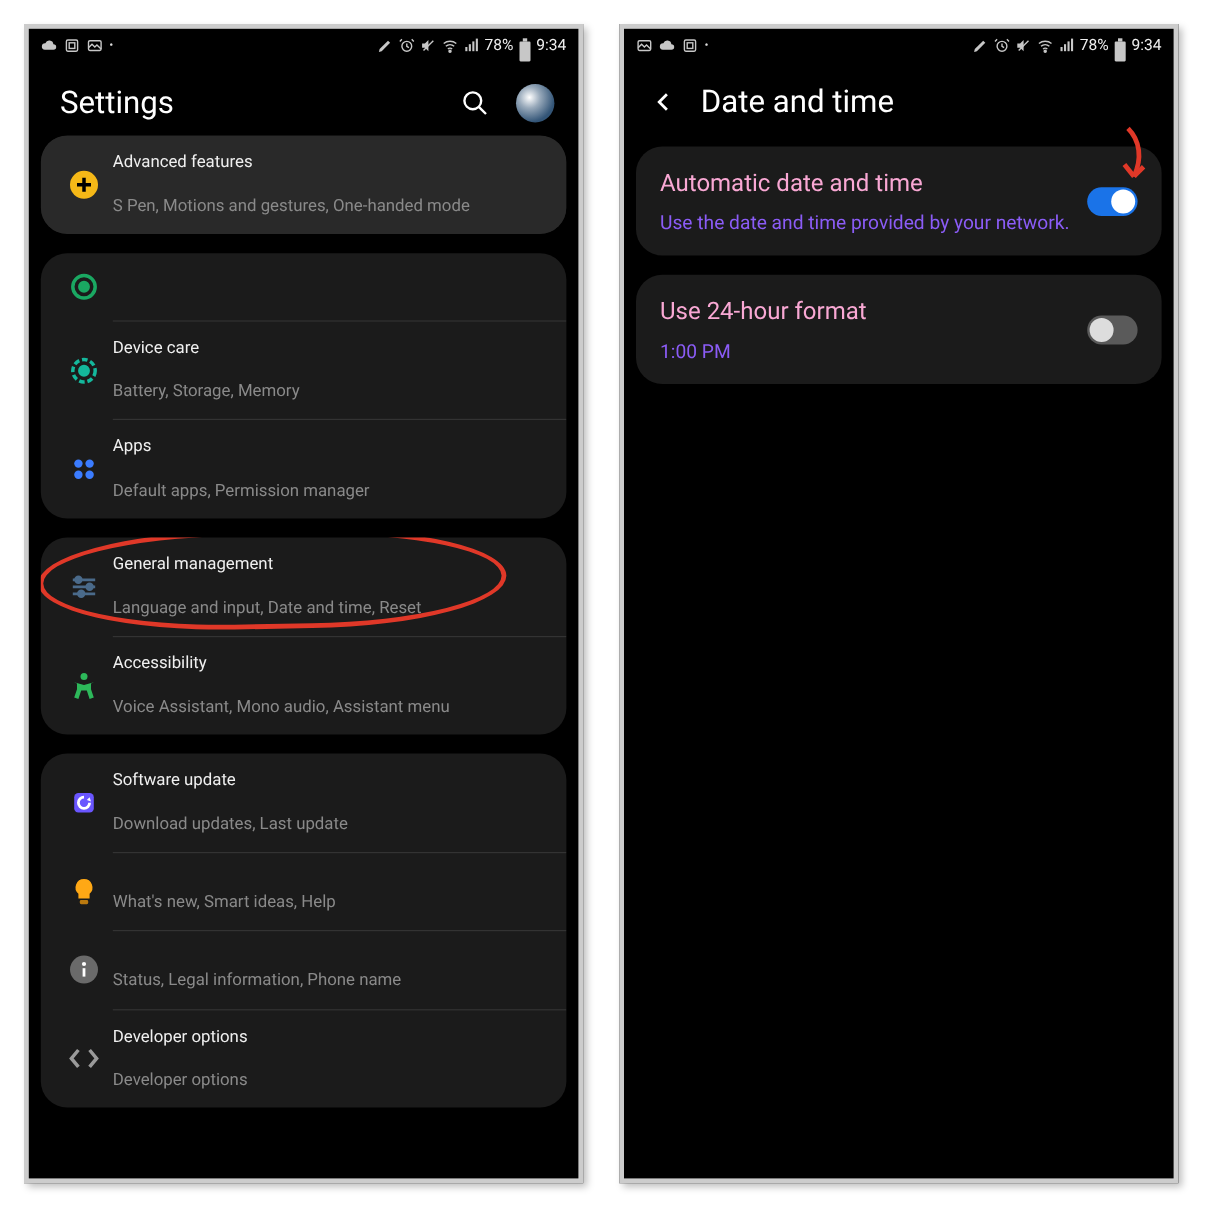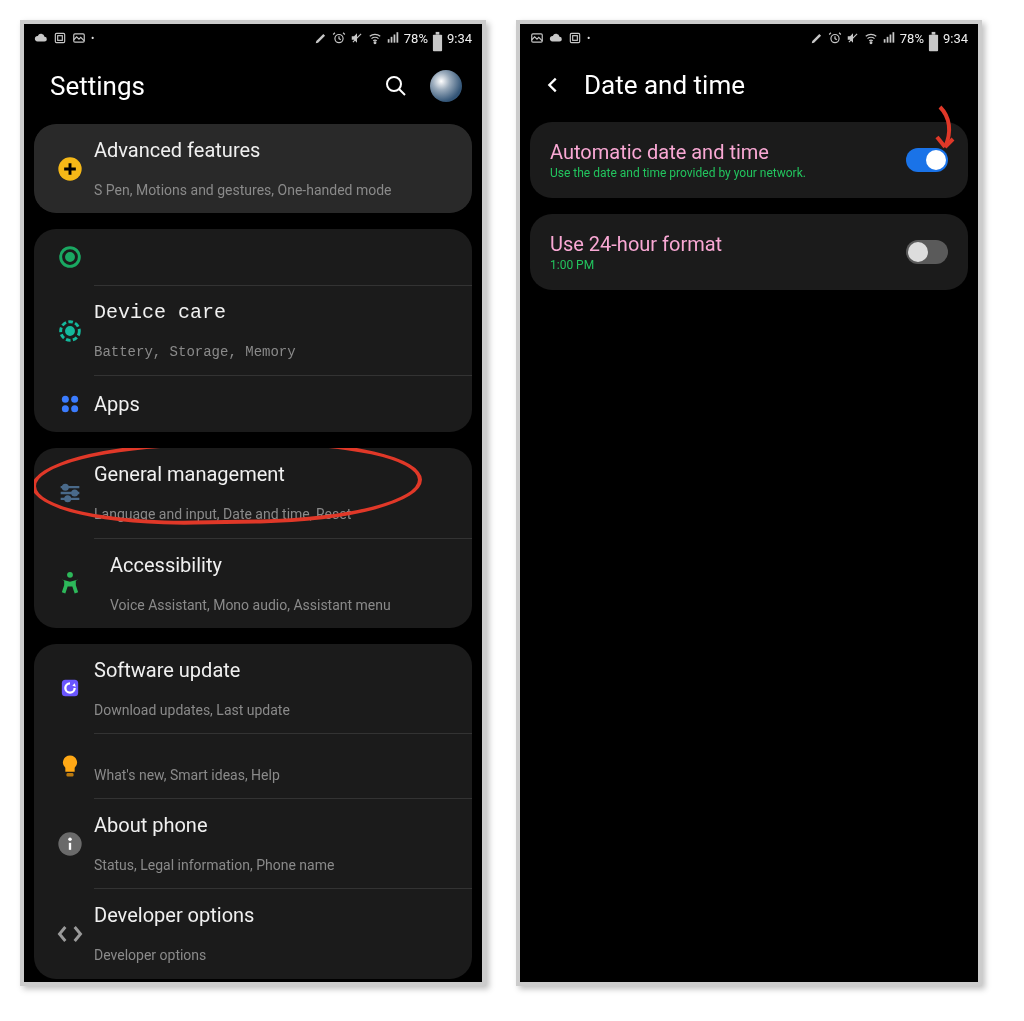--- a/index.html
+++ b/index.html
@@ -33,21 +33,21 @@
   .status-left, .status-right {
     display: flex;
     align-items: center;
     gap: 5px;
   }
   .status-right { gap: 4px; }
   .sicon { width: 14px; height: 14px; display:inline-block; opacity:0.9; }
   .app-header {
     display: flex;
     align-items: center;
-    padding: 16px 20px 20px 26px;
+    padding: 16px 20px 9px 26px;
     gap: 16px;
   }
   .page-title {
     color: #fff;
     font-size: 26px;
     font-weight: 400;
     flex: 1;
   }
   .search-btn {
     width: 36px; height: 36px;
@@ -75,21 +75,21 @@
   .icon-col {
     width: 48px;
     display: flex;
     align-items: center;
     justify-content: center;
     flex-shrink: 0;
   }
   .text-col { flex: 1; min-width: 0; }
   .item-title {
     color: #f0f0f0;
-    font-size: 20px;
+    font-size: 14px;
     line-height: 1.25;
   }
   .item-sub {
     color: #8a8a8a;
     font-size: 14px;
     line-height: 1.3;
     margin-top: 18px;
   }
   .sep {
     height: 1px;
@@ -107,21 +107,21 @@
     border-radius:50%; background:#fff;
   }
   .toggle.on::after { right: 2px; }
   .toggle.off::after { left: 2px; background:#ddd; }
   .dt-row {
     display:flex; align-items:center;
     padding: 18px 20px;
   }
   .dt-text { flex:1; }
   .dt-title { color:#f9a8d4; font-size:20px; }
-  .dt-sub { color:#22c55e; font-size:12px; margin-top:2px; }
+  .dt-sub { color:#8b5cf6; font-size:16px; margin-top:12px; }
   
   .anno-circle {
     position:absolute;
     border: 4px solid #e03828;
     border-radius: 50% / 60%;
     pointer-events:none;
   }
   .anno-arrow {
     position:absolute;
     pointer-events:none;
@@ -226,21 +226,21 @@
       <div class="card">
         <div class="row" style="position: relative;">
       <div class="icon-col">
             <svg width="28" height="28" viewBox="0 0 24 24" fill="none" stroke="#1aa862" stroke-width="2.5">
               <circle cx="12" cy="12" r="8"></circle>
               <circle cx="12" cy="12" r="3" fill="#1aa862"></circle>
             </svg>
           </div>
         </div>
         <div class="sep"></div>
-        <div class="row" style="position: relative; font-family: Liberation Mono, monospace;">
+        <div class="row" style="position: relative;">
       <div class="icon-col">
             <svg width="28" height="28" viewBox="0 0 24 24" fill="none" stroke="#14b89c" stroke-width="2.5">
               <circle cx="12" cy="12" r="8" stroke-dasharray="4 2"></circle>
               <circle cx="12" cy="12" r="3" fill="#14b89c"></circle>
             </svg>
           </div>
       <div class="text-col">
         <div class="item-title">Device care</div>
         <div class="item-sub">Battery, Storage, Memory</div>
       </div>
@@ -250,41 +250,42 @@
       <div class="icon-col">
             <svg width="28" height="28" viewBox="0 0 24 24" fill="#3b7cff">
               <circle cx="8" cy="8" r="3"></circle>
               <circle cx="16" cy="8" r="3"></circle>
               <circle cx="8" cy="16" r="3"></circle>
               <circle cx="16" cy="16" r="3"></circle>
             </svg>
           </div>
       <div class="text-col">
         <div class="item-title">Apps</div>
+        <div class="item-sub">Default apps, Permission manager</div>
       </div>
         </div>
       </div>
       <div class="card">
         <div class="row" style="position: relative;">
       <div class="icon-col">
             <svg width="28" height="28" viewBox="0 0 24 24" fill="none" stroke="#4a6a8a" stroke-width="2">
               <path d="M4 7h16M4 12h16M4 17h16"></path>
               <circle cx="8" cy="7" r="2" fill="#4a6a8a"></circle>
               <circle cx="16" cy="12" r="2" fill="#4a6a8a"></circle>
               <circle cx="10" cy="17" r="2" fill="#4a6a8a"></circle>
             </svg>
           </div>
       <div class="text-col">
         <div class="item-title">General management</div>
         <div class="item-sub">Language and input, Date and time, Reset</div>
       </div>
           <div class="anno-circle" style="left: -2px; top: -6px; width: 390px; height: 82px; transform: rotate(-1deg);"></div>
         </div>
         <div class="sep"></div>
-        <div class="row" style="position: relative; gap: 16px;">
+        <div class="row" style="position: relative;">
       <div class="icon-col">
             <svg width="28" height="28" viewBox="0 0 24 24" fill="#2db85a">
               <circle cx="12" cy="5" r="2.5"></circle>
               <path d="M5 9l7 2 7-2-2 1v4l2 6-3 1-2-6h-4l-2 6-3-1 2-6v-4z"></path>
             </svg>
           </div>
       <div class="text-col">
         <div class="item-title">Accessibility</div>
         <div class="item-sub">Voice Assistant, Mono audio, Assistant menu</div>
       </div>
@@ -319,21 +320,20 @@
         <div class="sep"></div>
         <div class="row" style="position: relative;">
       <div class="icon-col">
             <svg width="28" height="28" viewBox="0 0 24 24">
               <circle cx="12" cy="12" r="10" fill="#6a6a6a"></circle>
               <circle cx="12" cy="8" r="1.5" fill="#fff"></circle>
               <rect x="11" y="11" width="2" height="6" fill="#fff"></rect>
             </svg>
           </div>
       <div class="text-col">
-        <div class="item-title">About phone</div>
         <div class="item-sub">Status, Legal information, Phone name</div>
       </div>
         </div>
         <div class="sep"></div>
         <div class="row" style="position: relative; justify-content: space-between;">
       <div class="icon-col">
             <svg width="28" height="28" viewBox="0 0 24 24" fill="none" stroke="#9a9a9a" stroke-width="2.5">
               <path d="M8 6l-5 6 5 6M16 6l5 6-5 6"></path>
             </svg>
           </div>

